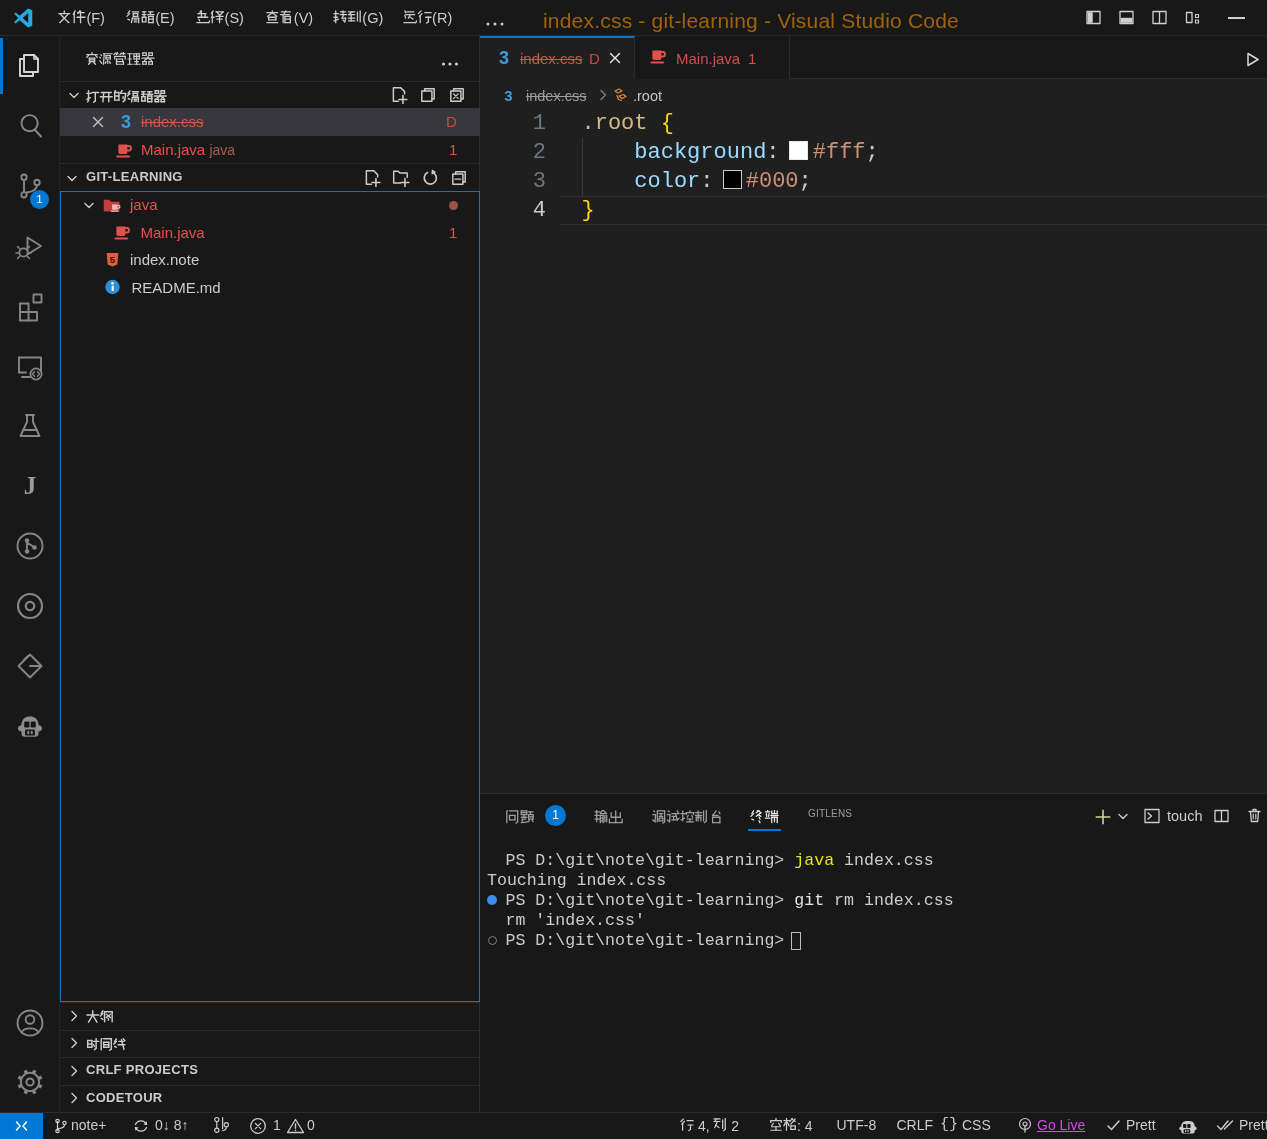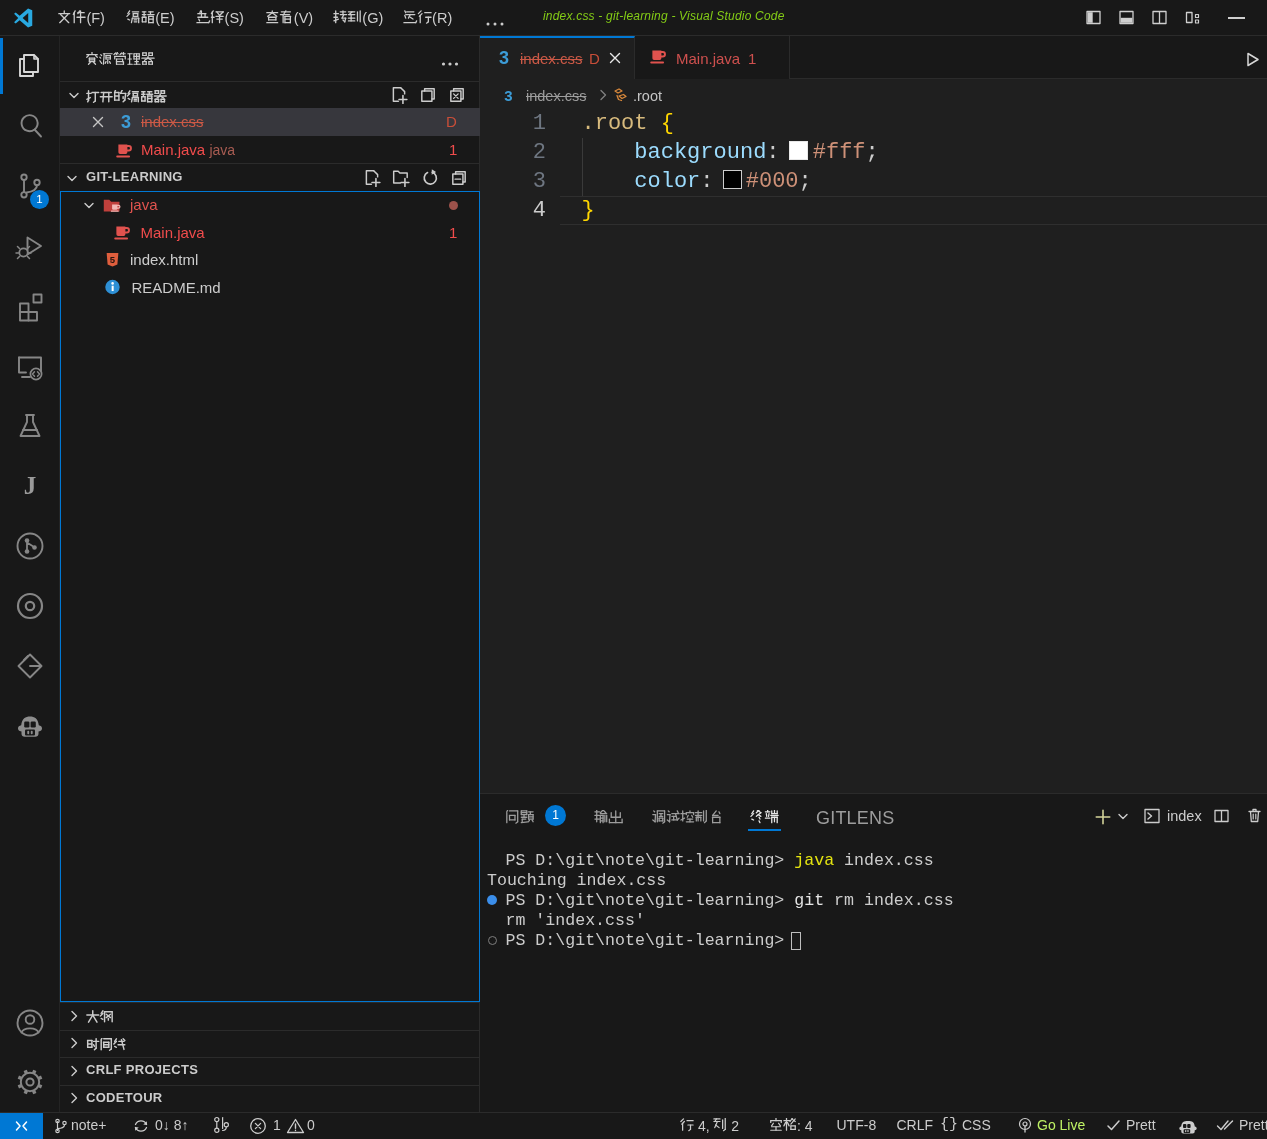--- a/index.html
+++ b/index.html
@@ -122,21 +122,21 @@
       <polyline points="24,3 31,3"></polyline>
       <polyline points="25,8 31,8"></polyline>
       <polyline points="28,8 28,13"></polyline>
       <polyline points="28,13 26,14.5"></polyline>
     </svg><span style="vertical-align:middle">(R)</span></div>
 <div style="position:absolute;left:485px;top:14px;width:20px;height:8px;"><svg width="20" height="8" viewBox="0 0 20 8" style="">
       <circle cx="3" cy="4" r="1.5" fill="#cccccc"></circle>
       <circle cx="10" cy="4" r="1.5" fill="#cccccc"></circle>
       <circle cx="17" cy="4" r="1.5" fill="#cccccc"></circle>
     </svg></div>
-<div style="position:absolute;left:543px;top:9px;width:300px;height:18px;font-size:12px;letter-spacing:0.2px;color:#84cc16;white-space:nowrap;font-style:italic;">index.css - git-learning - Visual Studio Code</div>
+<div style="position:absolute;left:543px;top:9px;width:300px;height:18px;font-size:21px;letter-spacing:0.2px;color:#a16207;white-space:nowrap;">index.css - git-learning - Visual Studio Code</div>
 <div style="position:absolute;left:1085px;top:9px;width:17px;height:17px;"><svg width="17" height="17" viewBox="0 0 17 17" style="">
       <path d="M2 2.5 h13 v12 h-13 z" stroke="#cfcfcf" stroke-width="1.3" fill="none" stroke-linecap="round" stroke-linejoin="round"></path>
       <path d="M2.7 3.2 h5 v10.6 h-5 z" fill="#cfcfcf"></path>
     </svg></div>
 <div style="position:absolute;left:1117.5px;top:9px;width:17px;height:17px;"><svg width="17" height="17" viewBox="0 0 17 17" style="">
       <path d="M2 2.5 h13 v12 h-13 z" stroke="#cfcfcf" stroke-width="1.3" fill="none" stroke-linecap="round" stroke-linejoin="round"></path>
       <path d="M2.7 8.8 h11.6 v5 h-11.6 z" fill="#cfcfcf"></path>
     </svg></div>
 <div style="position:absolute;left:1150.5px;top:9px;width:17px;height:17px;"><svg width="17" height="17" viewBox="0 0 17 17" style="">
       <path d="M2 2.5 h13 v12 h-13 z M8.5 2.5 v12" stroke="#cfcfcf" stroke-width="1.3" fill="none" stroke-linecap="round" stroke-linejoin="round"></path>
@@ -450,21 +450,21 @@
       <path d="M3 4 h8 v7 a1.5 1.5 0 0 1 -1.5 1.5 h-5 a1.5 1.5 0 0 1 -1.5 -1.5 z" fill="#e0524e"></path>
       <path d="M11 5.5 h1.2 a1.8 1.8 0 0 1 0 4 H11" stroke="#e0524e" stroke-width="1.7" fill="none" stroke-linecap="round" stroke-linejoin="round"></path>
       <path d="M2 14.7 h10.5" stroke="#e0524e" stroke-width="1.8" fill="none" stroke-linecap="round" stroke-linejoin="round"></path>
     </svg></div>
 <div style="position:absolute;left:140.5px;top:223.5px;width:120px;height:18px;font-size:15px;color:#f14c4c;">Main.java</div>
 <div style="position:absolute;left:449px;top:223.5px;width:14px;height:18px;font-size:15px;color:#f14c4c;">1</div>
 <div style="position:absolute;left:104px;top:250px;width:20px;height:20px;"><svg width="16" height="16" viewBox="0 0 16 16" style="transform:scale(1.0625);transform-origin:0 50%;vertical-align:middle">
       <path d="M2.5 1.5 h11 L12.6 12.3 L8 14 L3.4 12.3 z" fill="#df5e3d"></path>
       <text x="8" y="11" font-size="9" font-weight="bold" fill="#27150f" text-anchor="middle" font-family="Liberation Sans">5</text>
     </svg></div>
-<div style="position:absolute;left:130px;top:251px;width:140px;height:18px;font-size:15px;color:#cccccc;">index.html</div>
+<div style="position:absolute;left:130px;top:251px;width:140px;height:18px;font-size:15px;color:#cccccc;">index.note</div>
 <div style="position:absolute;left:104px;top:277.5px;width:20px;height:20px;"><svg width="16" height="16" viewBox="0 0 16 16" style="transform:scale(1.0625);transform-origin:0 50%;vertical-align:middle">
       <circle cx="8" cy="8" r="6.8" fill="#2d8fd5"></circle>
       <rect x="7.2" y="6.8" width="1.9" height="5" fill="#fff"></rect>
       <circle cx="8.1" cy="4.6" r="1.2" fill="#fff"></circle>
     </svg></div>
 <div style="position:absolute;left:131.5px;top:278.5px;width:160px;height:18px;font-size:15px;color:#cccccc;">README.md</div>
 <div style="position:absolute;left:60px;top:1002px;width:420px;height:27.5px;border-top:1px solid #2b2b2b;"></div>
 <div style="position:absolute;left:66px;top:1007.5px;width:16px;height:16px;"><svg width="16" height="16" viewBox="0 0 16 16" style="">
       <path d="M6 3.5 l4.5 4.5 -4.5 4.5" stroke="#cccccc" stroke-width="1.4" fill="none" stroke-linecap="round" stroke-linejoin="round"></path>
     </svg></div>
@@ -697,32 +697,32 @@
       <polyline points="24,1 24,4"></polyline>
       <polyline points="30,1 30,4"></polyline>
       <polyline points="24,4 30,4"></polyline>
       <polyline points="23,6 31,6"></polyline>
       <polyline points="24,8 30,8"></polyline>
       <polyline points="24,8 24,14"></polyline>
       <polyline points="27,8 27,13"></polyline>
       <polyline points="30,8 30,14"></polyline>
     </svg></div>
 <div style="position:absolute;left:748px;top:828.5px;width:33px;height:2px;background:#0078d4;"></div>
-<div style="position:absolute;left:808px;top:808px;width:70px;height:16px;font-size:18px;color:#9d9d9d;letter-spacing:0.2px;margin-left:8px;">GITLENS</div>
+<div style="position:absolute;left:808px;top:808px;width:70px;height:16px;font-size:10px;color:#9d9d9d;letter-spacing:0.2px;">GITLENS</div>
 <div style="position:absolute;left:1094px;top:808px;width:16px;height:16px;"><svg width="18" height="18" viewBox="0 0 16 16">
       <path d="M8 2 v12 M2 8 h12" stroke="#d5d59a" stroke-width="1.4" fill="none" stroke-linecap="round" stroke-linejoin="round"></path>
     </svg></div>
 <div style="position:absolute;left:1115px;top:808px;width:16px;height:16px;"><svg width="16" height="16" viewBox="0 0 16 16" style="">
       <path d="M4 6.5 l4 4 4 -4" stroke="#cccccc" stroke-width="1.4" fill="none" stroke-linecap="round" stroke-linejoin="round"></path>
     </svg></div>
 <div style="position:absolute;left:1143px;top:807px;width:18px;height:18px;"><svg width="18" height="18" viewBox="0 0 18 18" style="">
       <path d="M2 2.5 h14 v13 h-14 z" stroke="#cccccc" stroke-width="1.3" fill="none" stroke-linecap="round" stroke-linejoin="round"></path>
       <path d="M5 6 l3.5 3 -3.5 3" stroke="#cccccc" stroke-width="1.5" fill="none" stroke-linecap="round" stroke-linejoin="round"></path>
     </svg></div>
-<div style="position:absolute;left:1167px;top:808px;width:36px;height:16px;font-size:14.5px;color:#cccccc;">index</div>
+<div style="position:absolute;left:1167px;top:808px;width:36px;height:16px;font-size:14.5px;color:#cccccc;">touch</div>
 <div style="position:absolute;left:1213px;top:808px;width:17px;height:17px;"><svg width="17" height="17" viewBox="0 0 17 17" style="">
       <path d="M2 2.5 h13 v11 h-13 z M8.5 2.5 v11" stroke="#cccccc" stroke-width="1.3" fill="none" stroke-linecap="round" stroke-linejoin="round"></path>
     </svg></div>
 <div style="position:absolute;left:1246px;top:807px;width:17px;height:17px;"><svg width="17" height="17" viewBox="0 0 17 17" style="">
       <path d="M3 4.5 h11 M7 4.5 v-2 h3 v2 M4.5 4.5 l0.8 10 h6.4 l0.8 -10" stroke="#cccccc" stroke-width="1.3" fill="none" stroke-linecap="round" stroke-linejoin="round"></path>
       <path d="M7.2 7 v5 M9.8 7 v5" stroke="#cccccc" stroke-width="1.2" fill="none" stroke-linecap="round" stroke-linejoin="round"></path>
     </svg></div>
 <div style="position:absolute;left:505.5px;top:851px;width:750px;height:20px;font-size:16.6px;line-height:20px;font-family:'Liberation Mono',monospace;color:#cccccc;white-space:pre;">PS D:\git\note\git-learning&gt; <span style="color:#e3e310">java</span> index.css</div>
 <div style="position:absolute;left:487px;top:871px;width:750px;height:20px;font-size:16.6px;line-height:20px;font-family:Liberation Mono, monospace;color:#cccccc;white-space:pre;">Touching index.css</div>
 <div style="position:absolute;left:505.5px;top:891px;width:750px;height:20px;font-size:16.6px;line-height:20px;font-family:'Liberation Mono',monospace;color:#cccccc;white-space:pre;">PS D:\git\note\git-learning&gt; <span style="color:#e5e5e5">git</span> rm index.css</div>
@@ -811,21 +811,21 @@
     </svg><span style="vertical-align:middle">: 4</span></div>
 <div style="position:absolute;left:836.5px;top:1117px;width:60px;height:18px;font-size:14px;color:#cccccc;white-space:nowrap;">UTF-8</div>
 <div style="position:absolute;left:896.5px;top:1117px;width:50px;height:18px;font-size:14px;color:#cccccc;white-space:nowrap;">CRLF</div>
 <div style="position:absolute;left:940px;top:1116px;width:20px;height:20px;font-size:15px;color:#cccccc;font-family:'Liberation Mono';">{}</div>
 <div style="position:absolute;left:962px;top:1117px;width:40px;height:18px;font-size:14px;color:#cccccc;white-space:nowrap;">CSS</div>
 <div style="position:absolute;left:1017px;top:1117px;width:16px;height:17px;"><svg width="16" height="17" viewBox="0 0 16 17" style="">
       <circle cx="8" cy="7" r="5.5" stroke="#cccccc" stroke-width="1.2" fill="none"></circle>
       <circle cx="8" cy="7" r="2" stroke="#cccccc" stroke-width="1.2" fill="none"></circle>
       <path d="M8 9 v6" stroke="#cccccc" stroke-width="1.3" fill="none" stroke-linecap="round" stroke-linejoin="round"></path>
     </svg></div>
-<div style="position:absolute;left:1037px;top:1117px;width:60px;height:18px;font-size:14px;color:#bef264;white-space:nowrap;">Go Live</div>
+<div style="position:absolute;left:1037px;top:1117px;width:60px;height:18px;font-size:14px;color:#d946ef;white-space:nowrap;text-decoration:underline;">Go Live</div>
 <div style="position:absolute;left:1106px;top:1118px;width:15px;height:15px;"><svg width="15" height="15" viewBox="0 0 15 15" style="">
       <path d="M2 8 l3.5 3.5 L13 3" stroke="#cccccc" stroke-width="1.5" fill="none" stroke-linecap="round" stroke-linejoin="round"></path>
     </svg></div>
 <div style="position:absolute;left:1126px;top:1117px;width:40px;height:18px;font-size:14px;color:#cccccc;white-space:nowrap;">Prett</div>
 <div style="position:absolute;left:1177px;top:1116.5px;width:22px;height:19px;"><svg width="22" height="19" viewBox="0 0 22 19" style="">
       <path d="M4.3 13.2 C2.6 12.9 2.3 12 2.3 11.2 c0 -0.9 0.7 -1.6 1.9 -1.8 C4.7 5.2 6.8 4 11 4 s6.3 1.2 6.8 5.4 c1.2 0.2 1.9 0.9 1.9 1.8 c0 0.8 -0.3 1.7 -2 2 v1.4 c0 1.2 -0.8 1.9 -2 1.9 H6.3 c-1.2 0 -2 -0.7 -2 -1.9 z" fill="#cccccc"></path>
       <rect x="6" y="7" width="3.4" height="3.9" rx="0.9" fill="#181818"></rect>
       <rect x="10.2" y="7" width="3.4" height="3.9" rx="0.9" fill="#181818"></rect>
       <rect x="6.6" y="12.2" width="6.6" height="3.8" rx="0.8" fill="#181818"></rect>
       <rect x="8.1" y="13" width="1.2" height="2.2" rx="0.6" fill="#cccccc"></rect>

